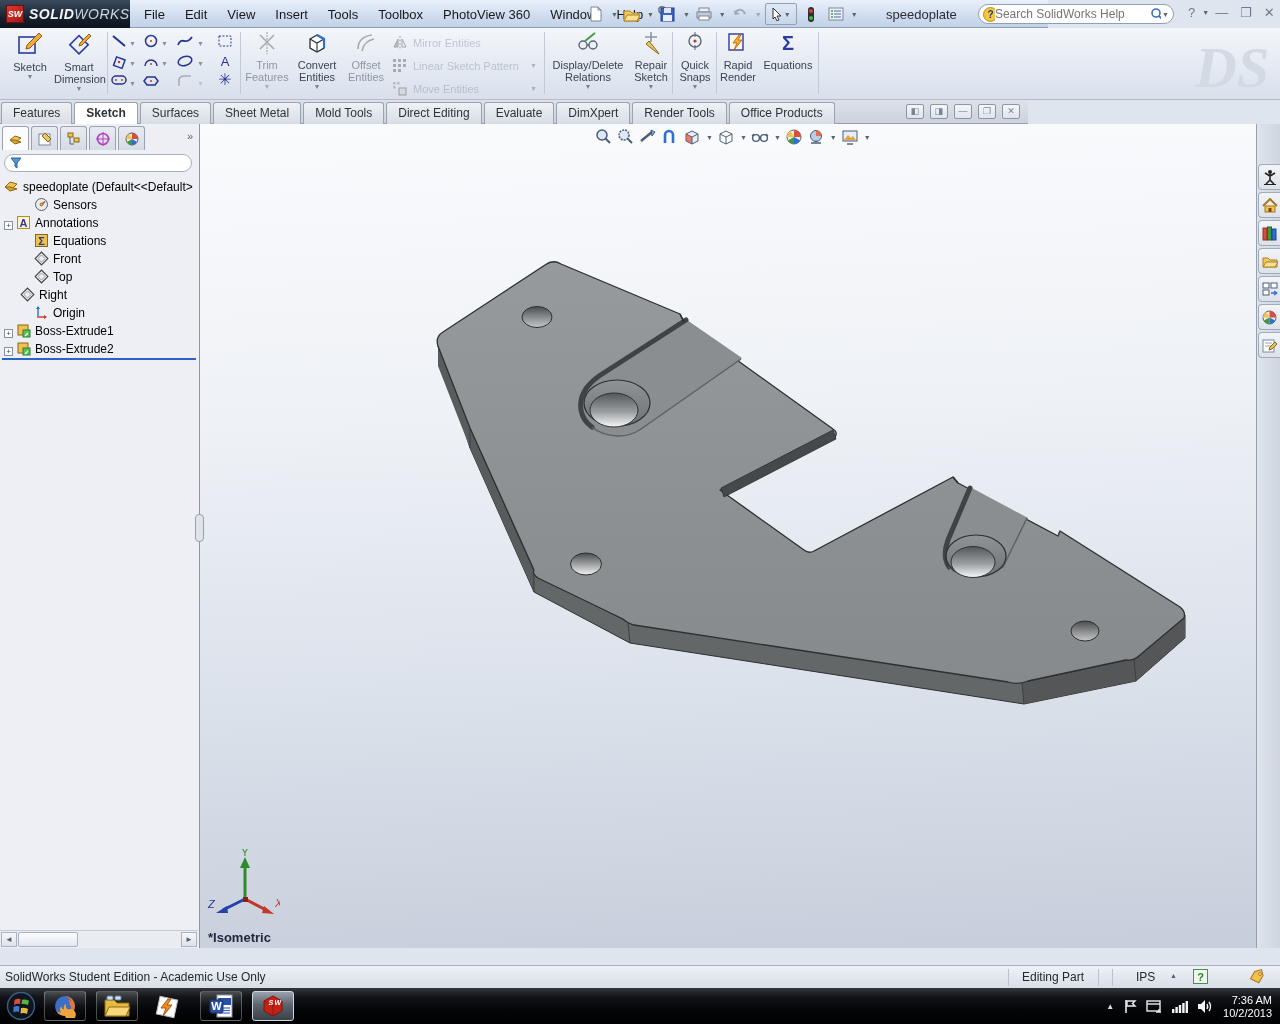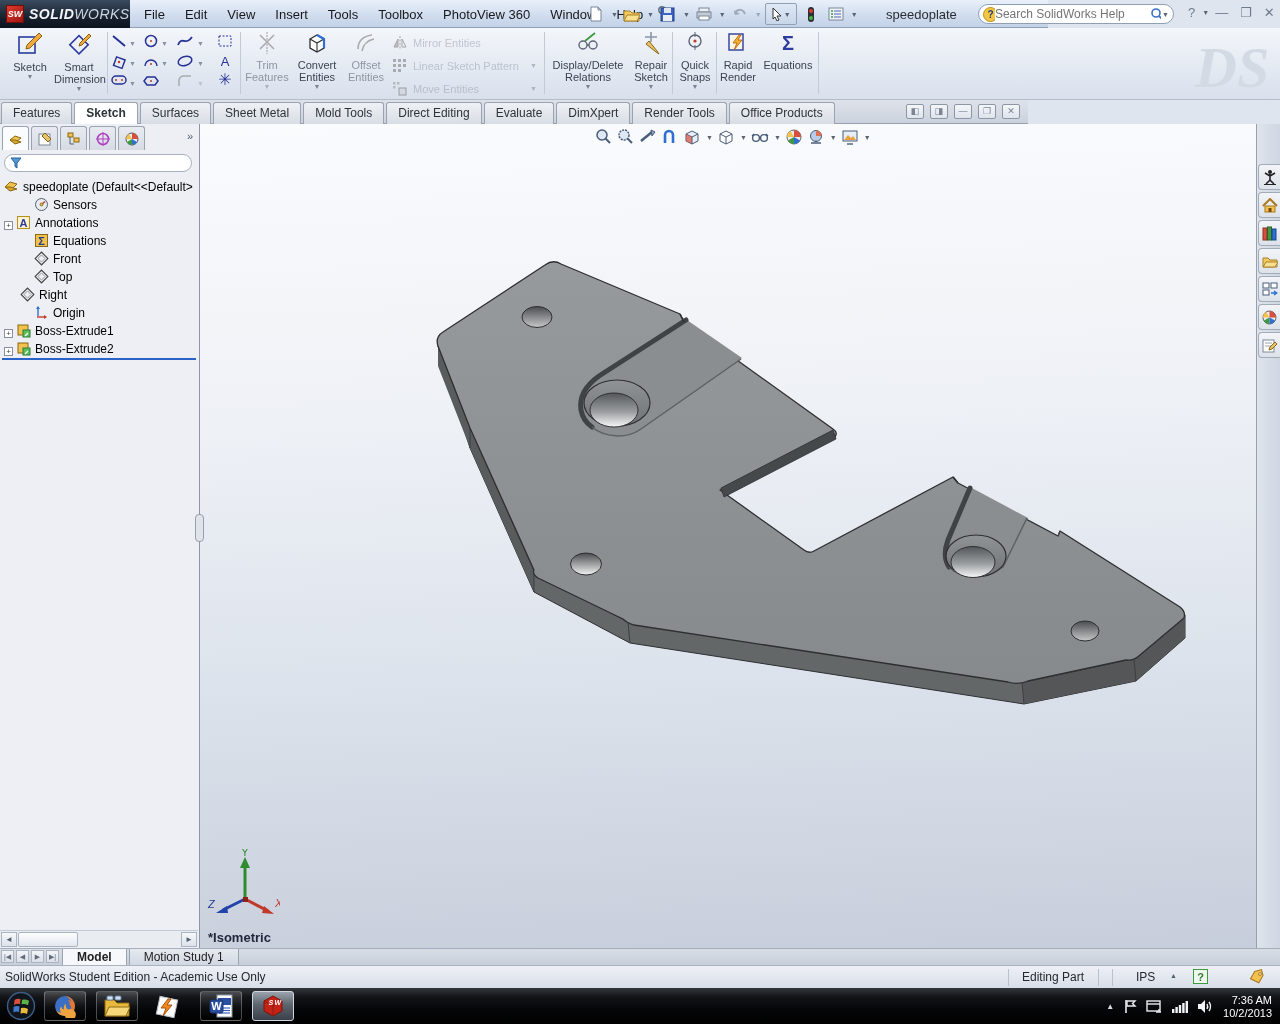--- a/index.html
+++ b/index.html
@@ -744,28 +744,20 @@
     <div class="tp-btn">
         <svg width="15" height="15">
           <rect x="1" y="2" width="11" height="12" fill="#fff" stroke="#7d8798"></rect>
           <line x1="3" y1="5" x2="10" y2="5" stroke="#9aa3af"></line>
           <line x1="3" y1="8" x2="10" y2="8" stroke="#9aa3af"></line>
           <path d="M8,9 l5,-5 2,2 -5,5 -3,1 z" fill="#e8c26a" stroke="#8a6914"></path>
         </svg>
       </div>
   </div>
 
-  <div id="doctabs" class="abs">
-    <div class="navbtn">|◀</div>
-    <div class="navbtn">◀</div>
-    <div class="navbtn">▶</div>
-    <div class="navbtn">▶|</div>
-    <div class="dtab active">Model</div>
-    <div class="dtab">Motion Study 1</div>
-  </div>
 
   <div id="statusbar" class="abs">
     <span class="abs" style="left:5px;top:4px">SolidWorks Student Edition - Academic Use Only</span>
     <div class="ssep" style="left:1008px"></div>
     <span class="abs" style="left:1022px;top:4px">Editing Part</span>
     <div class="ssep" style="left:1098px"></div>
     <div class="ssep" style="left:1112px"></div>
     <span class="abs" style="left:1136px;top:4px">IPS</span>
     <span class="abs" style="left:1170px;top:6px;font-size:7px;color:#55606e">▲</span>
     <div class="abs" style="left:1193px;top:3px;width:15px;height:15px;border:1px solid #3f9a3f;background:#eef7ee;color:#2e7d32;font-size:11px;font-weight:bold;text-align:center;line-height:14px">?</div>

